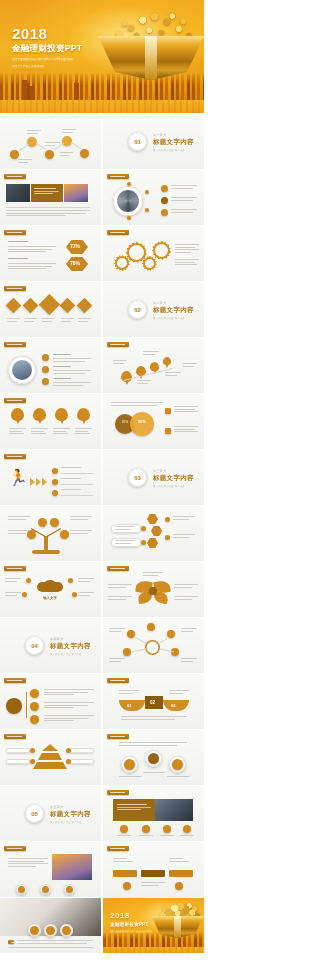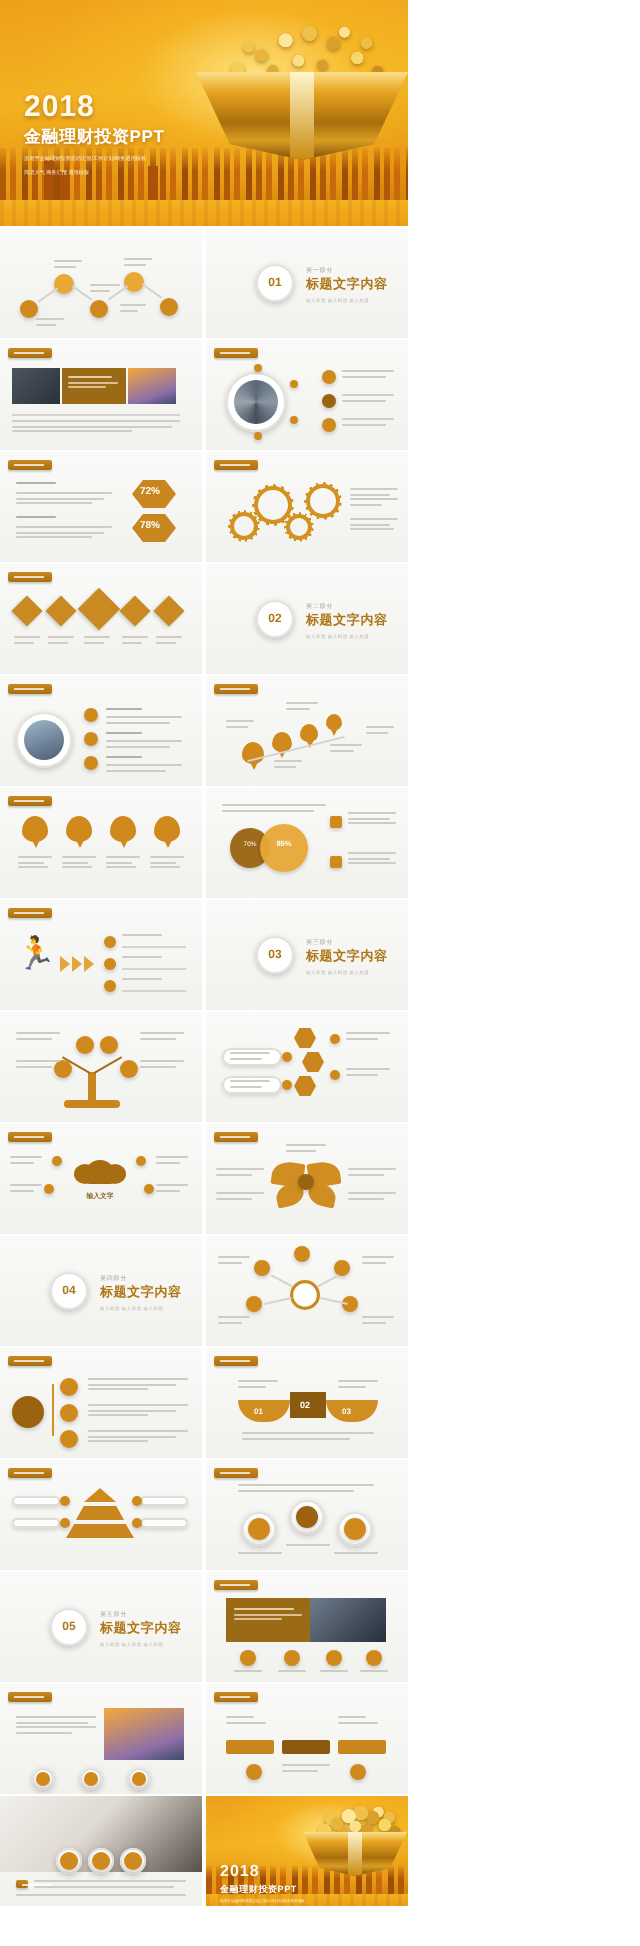--- a/index.html
+++ b/index.html
@@ -72,21 +72,21 @@
     background: linear-gradient(180deg,#f3b21f 0%, #f0a81b 50%, #eda017 100%);
   }
   .cover .water:before{
     content:""; position:absolute; inset:0;
     background: repeating-linear-gradient(90deg, rgba(180,90,10,.22) 0 2px, transparent 2px 6px);
     opacity:.7;
   }
   .cover-text { position:absolute; left:12px; top:26px; z-index:5; }
   .cover-year {
     font-size:15px; font-weight:bold; color:#fffbe8; letter-spacing:.5px;
-    text-shadow:0 1px 2px rgba(140,70,0,.55); line-height:1;margin-top:20px;
+    text-shadow:0 1px 2px rgba(140,70,0,.55); line-height:1;
   }
   .cover-title {
     font-size:8.5px; font-weight:bold; color:#ffffff; margin-top:2px;
     text-shadow:0 1px 2px rgba(140,70,0,.5); letter-spacing:.3px;
   }
   .cover-sub { font-size:2.6px; color:#fff4dc; margin-top:3px; line-height:1.7; opacity:.95; }
 
   
   .grid { position:relative; width:204px; background:#ffffff; padding:1px 0 0 0; }
   .row { display:flex; width:204px; }

